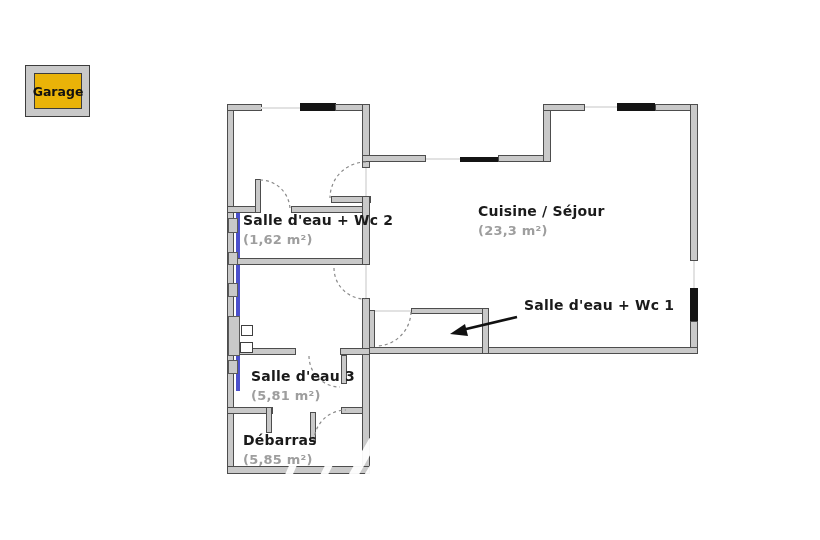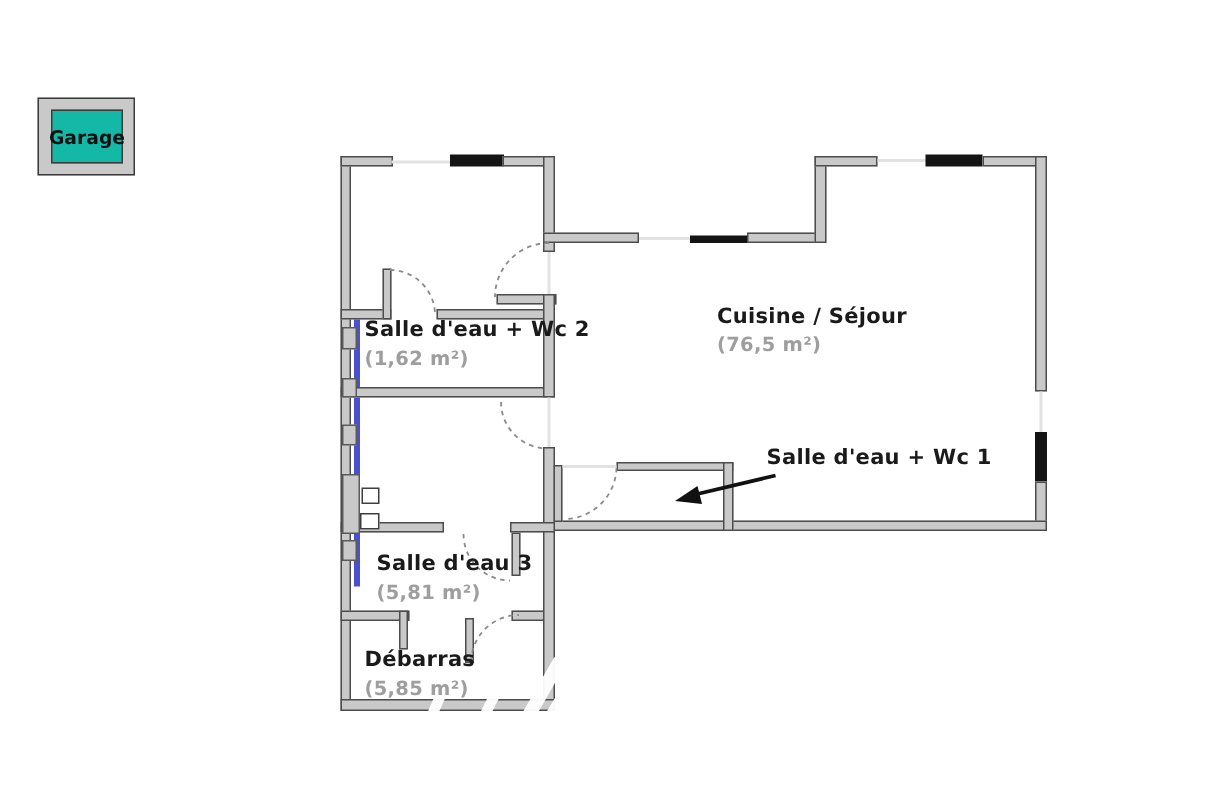--- a/index.html
+++ b/index.html
@@ -10,21 +10,21 @@
   
   .wall{position:absolute;background:#c9c9c9;border:1px solid #4d4d4d;box-sizing:border-box;}
   .win{position:absolute;background:#141414;}
   .thin{position:absolute;background:#e2e2e2;}
   .glaz{position:absolute;background:#4b50cc;}
   .nub{position:absolute;background:#c9c9c9;border:1px solid #5a5a5a;box-sizing:border-box;}
   .shutter{position:absolute;background:#fff;border:1.5px solid #3f3f3f;box-sizing:border-box;}
   
   .garage-outer{position:absolute;left:25px;top:65px;width:65px;height:52px;background:#c9c9c9;
                 border:1.5px solid #3c3c3c;box-sizing:border-box;}
-  .garage-inner{position:absolute;left:34px;top:73px;width:48px;height:36px;background:#14b8a6;
+  .garage-inner{position:absolute;left:34px;top:73px;width:48px;height:36px;background:#eab308;
                 border:1.5px solid #3c3c3c;box-sizing:border-box;display:flex;align-items:center;justify-content:center;}
   .garage-inner span{font-size:12.5px;font-weight:bold;color:#111;}
   
   .room-label{position:absolute;line-height:1.0;white-space:nowrap;}
   .room-label .nm{display:block;font-size:14px;font-weight:bold;color:#1a1a1a;letter-spacing:.2px;}
   .room-label .ar{display:block;margin-top:6px;font-size:13px;font-weight:bold;color:#9e9e9e;letter-spacing:.2px;}
   .svg-overlay{position:absolute;left:0;top:0;pointer-events:none;}
 </style>
 </head>
 <body>
@@ -125,23 +125,23 @@
       <path d="M 367 479 L 391 439" stroke-width="9"></path>
     </g>
   </svg>
 
   <div class="room-label" style="left:243px;top:213px">
     <span class="nm">Salle d'eau + Wc 2</span>
     <span class="ar">(1,62 m²)</span>
   </div>
   <div class="room-label" style="left:478px;top:204px">
     <span class="nm">Cuisine / Séjour</span>
-    <span class="ar">(76,5 m²)</span>
+    <span class="ar">(23,3 m²)</span>
   </div>
-  <div class="room-label" style="left:511px;top:298px">
+  <div class="room-label" style="left:524px;top:298px">
     <span class="nm">Salle d'eau + Wc 1</span>
   </div>
   <div class="room-label" style="left:251px;top:369px">
     <span class="nm">Salle d'eau 3</span>
     <span class="ar">(5,81 m²)</span>
   </div>
   <div class="room-label" style="left:243px;top:433px">
     <span class="nm">Débarras</span>
     <span class="ar">(5,85 m²)</span>
   </div>

